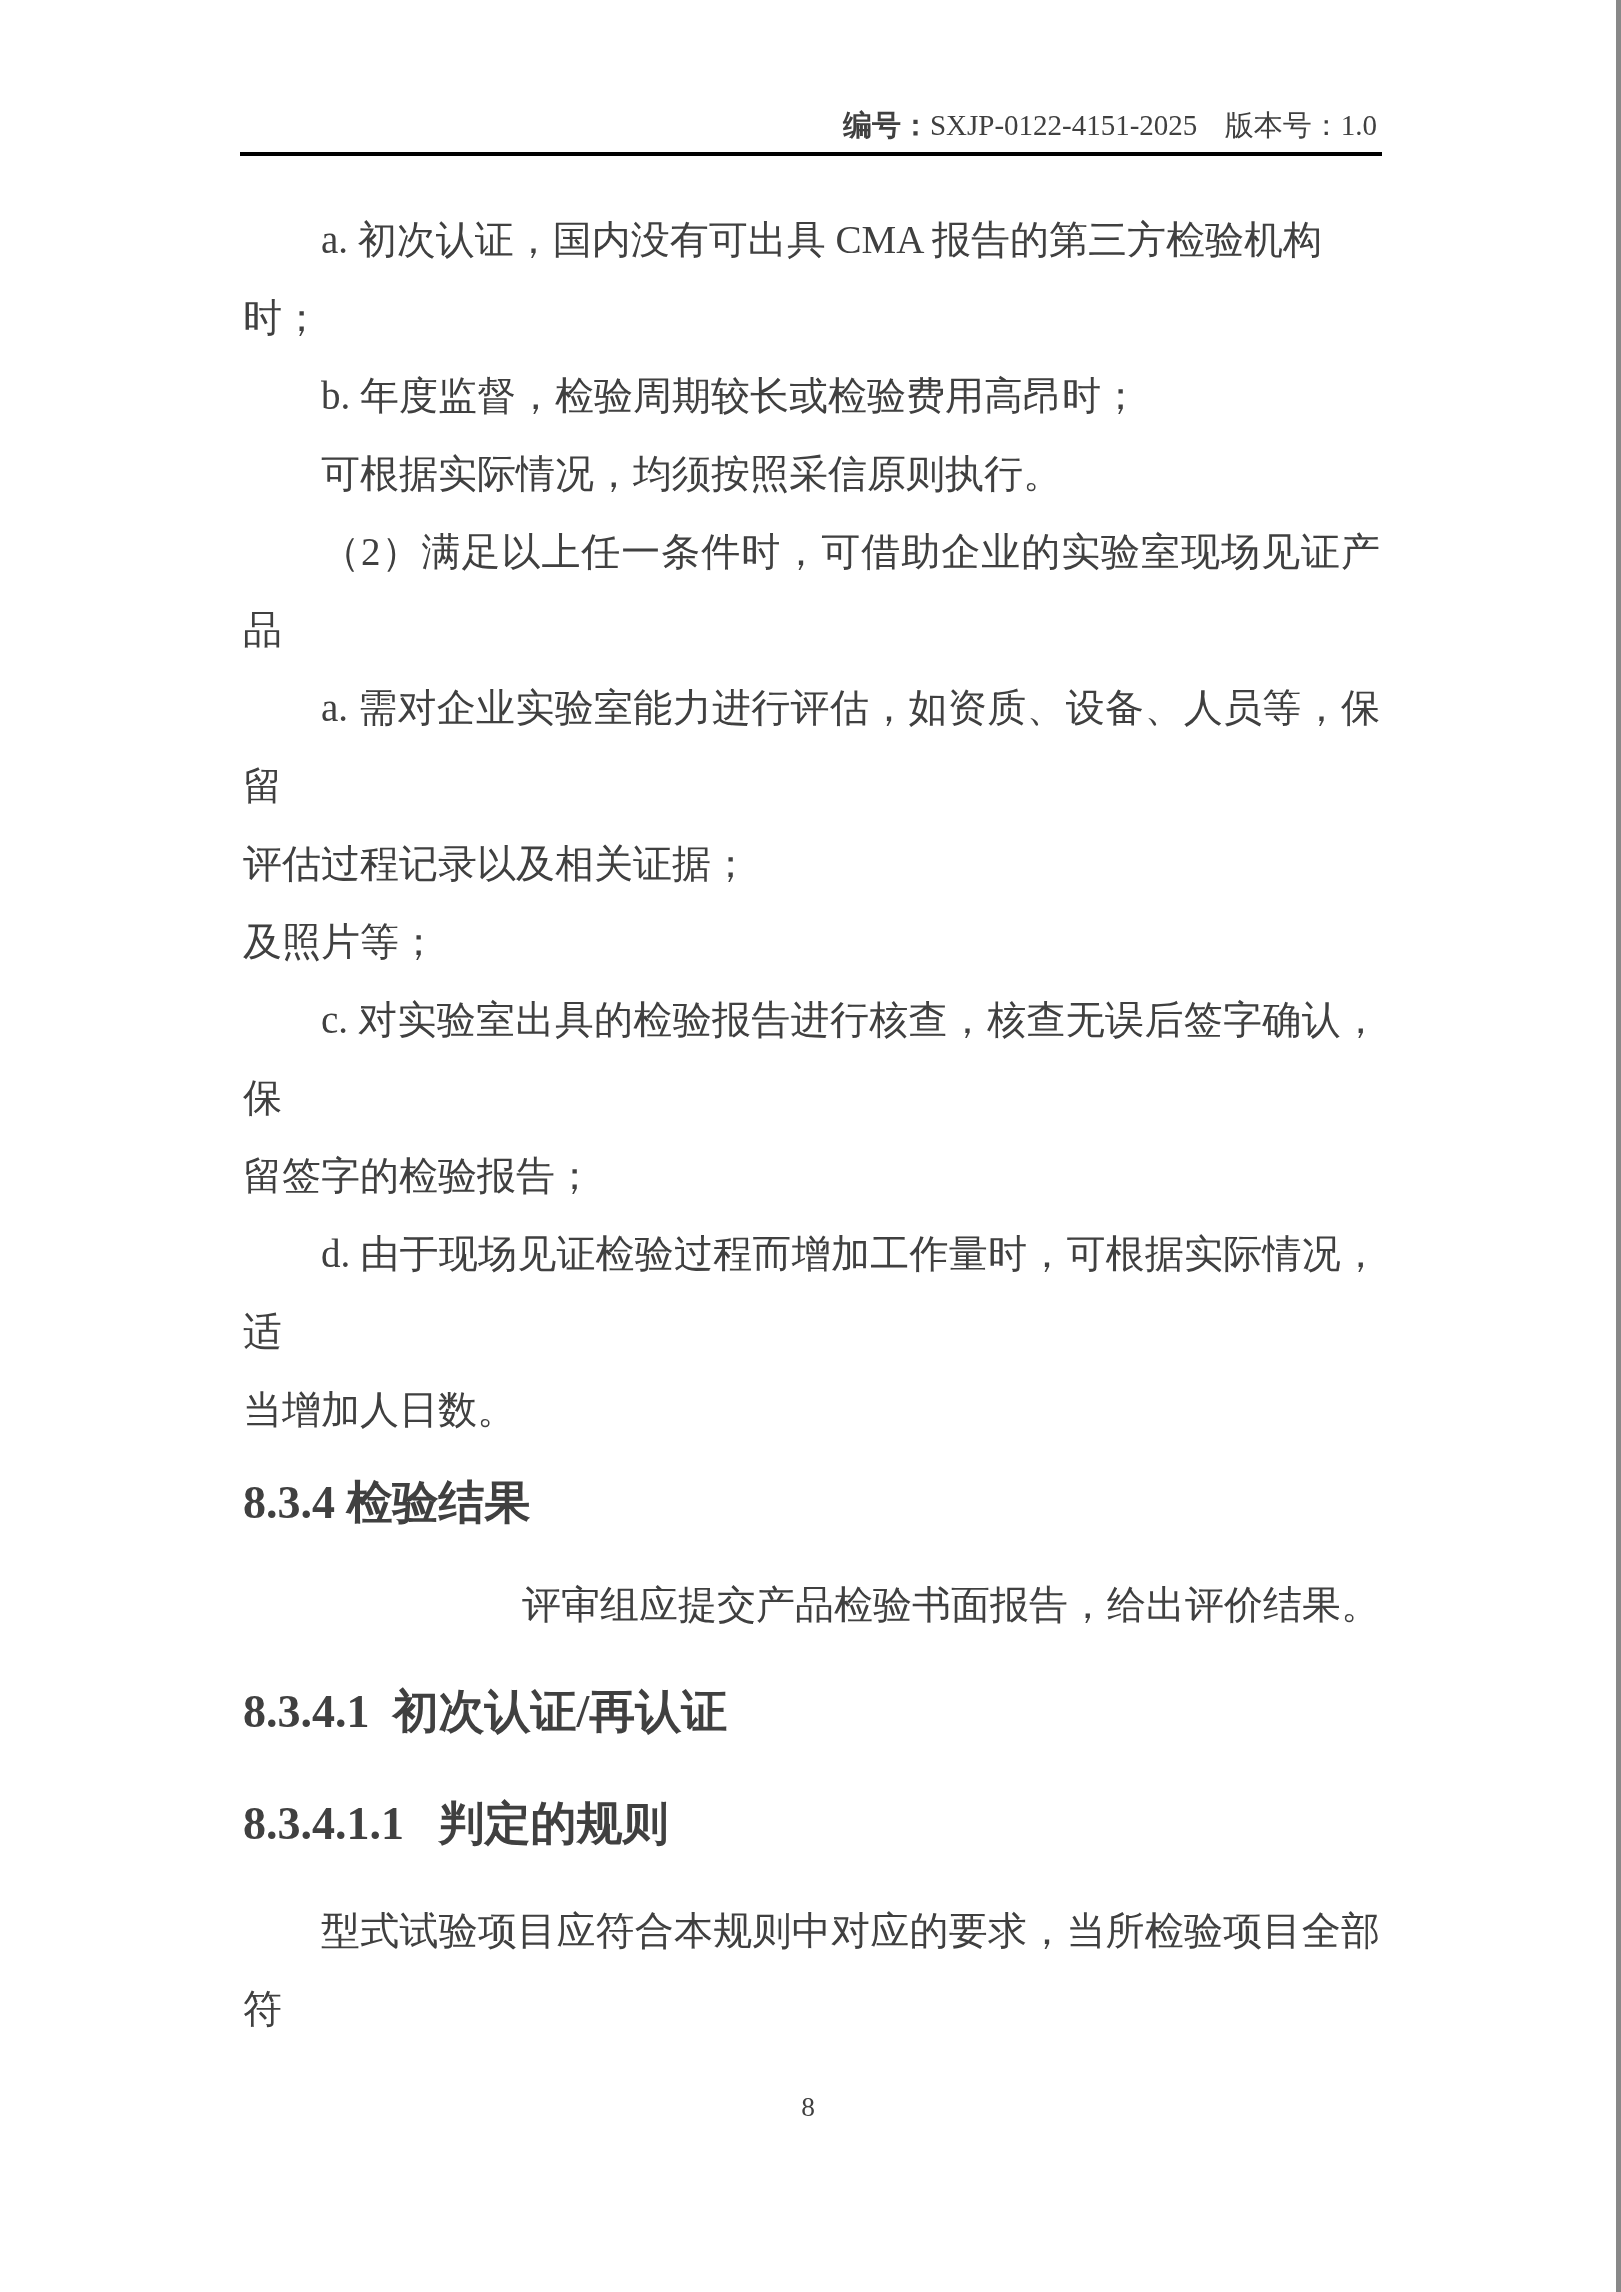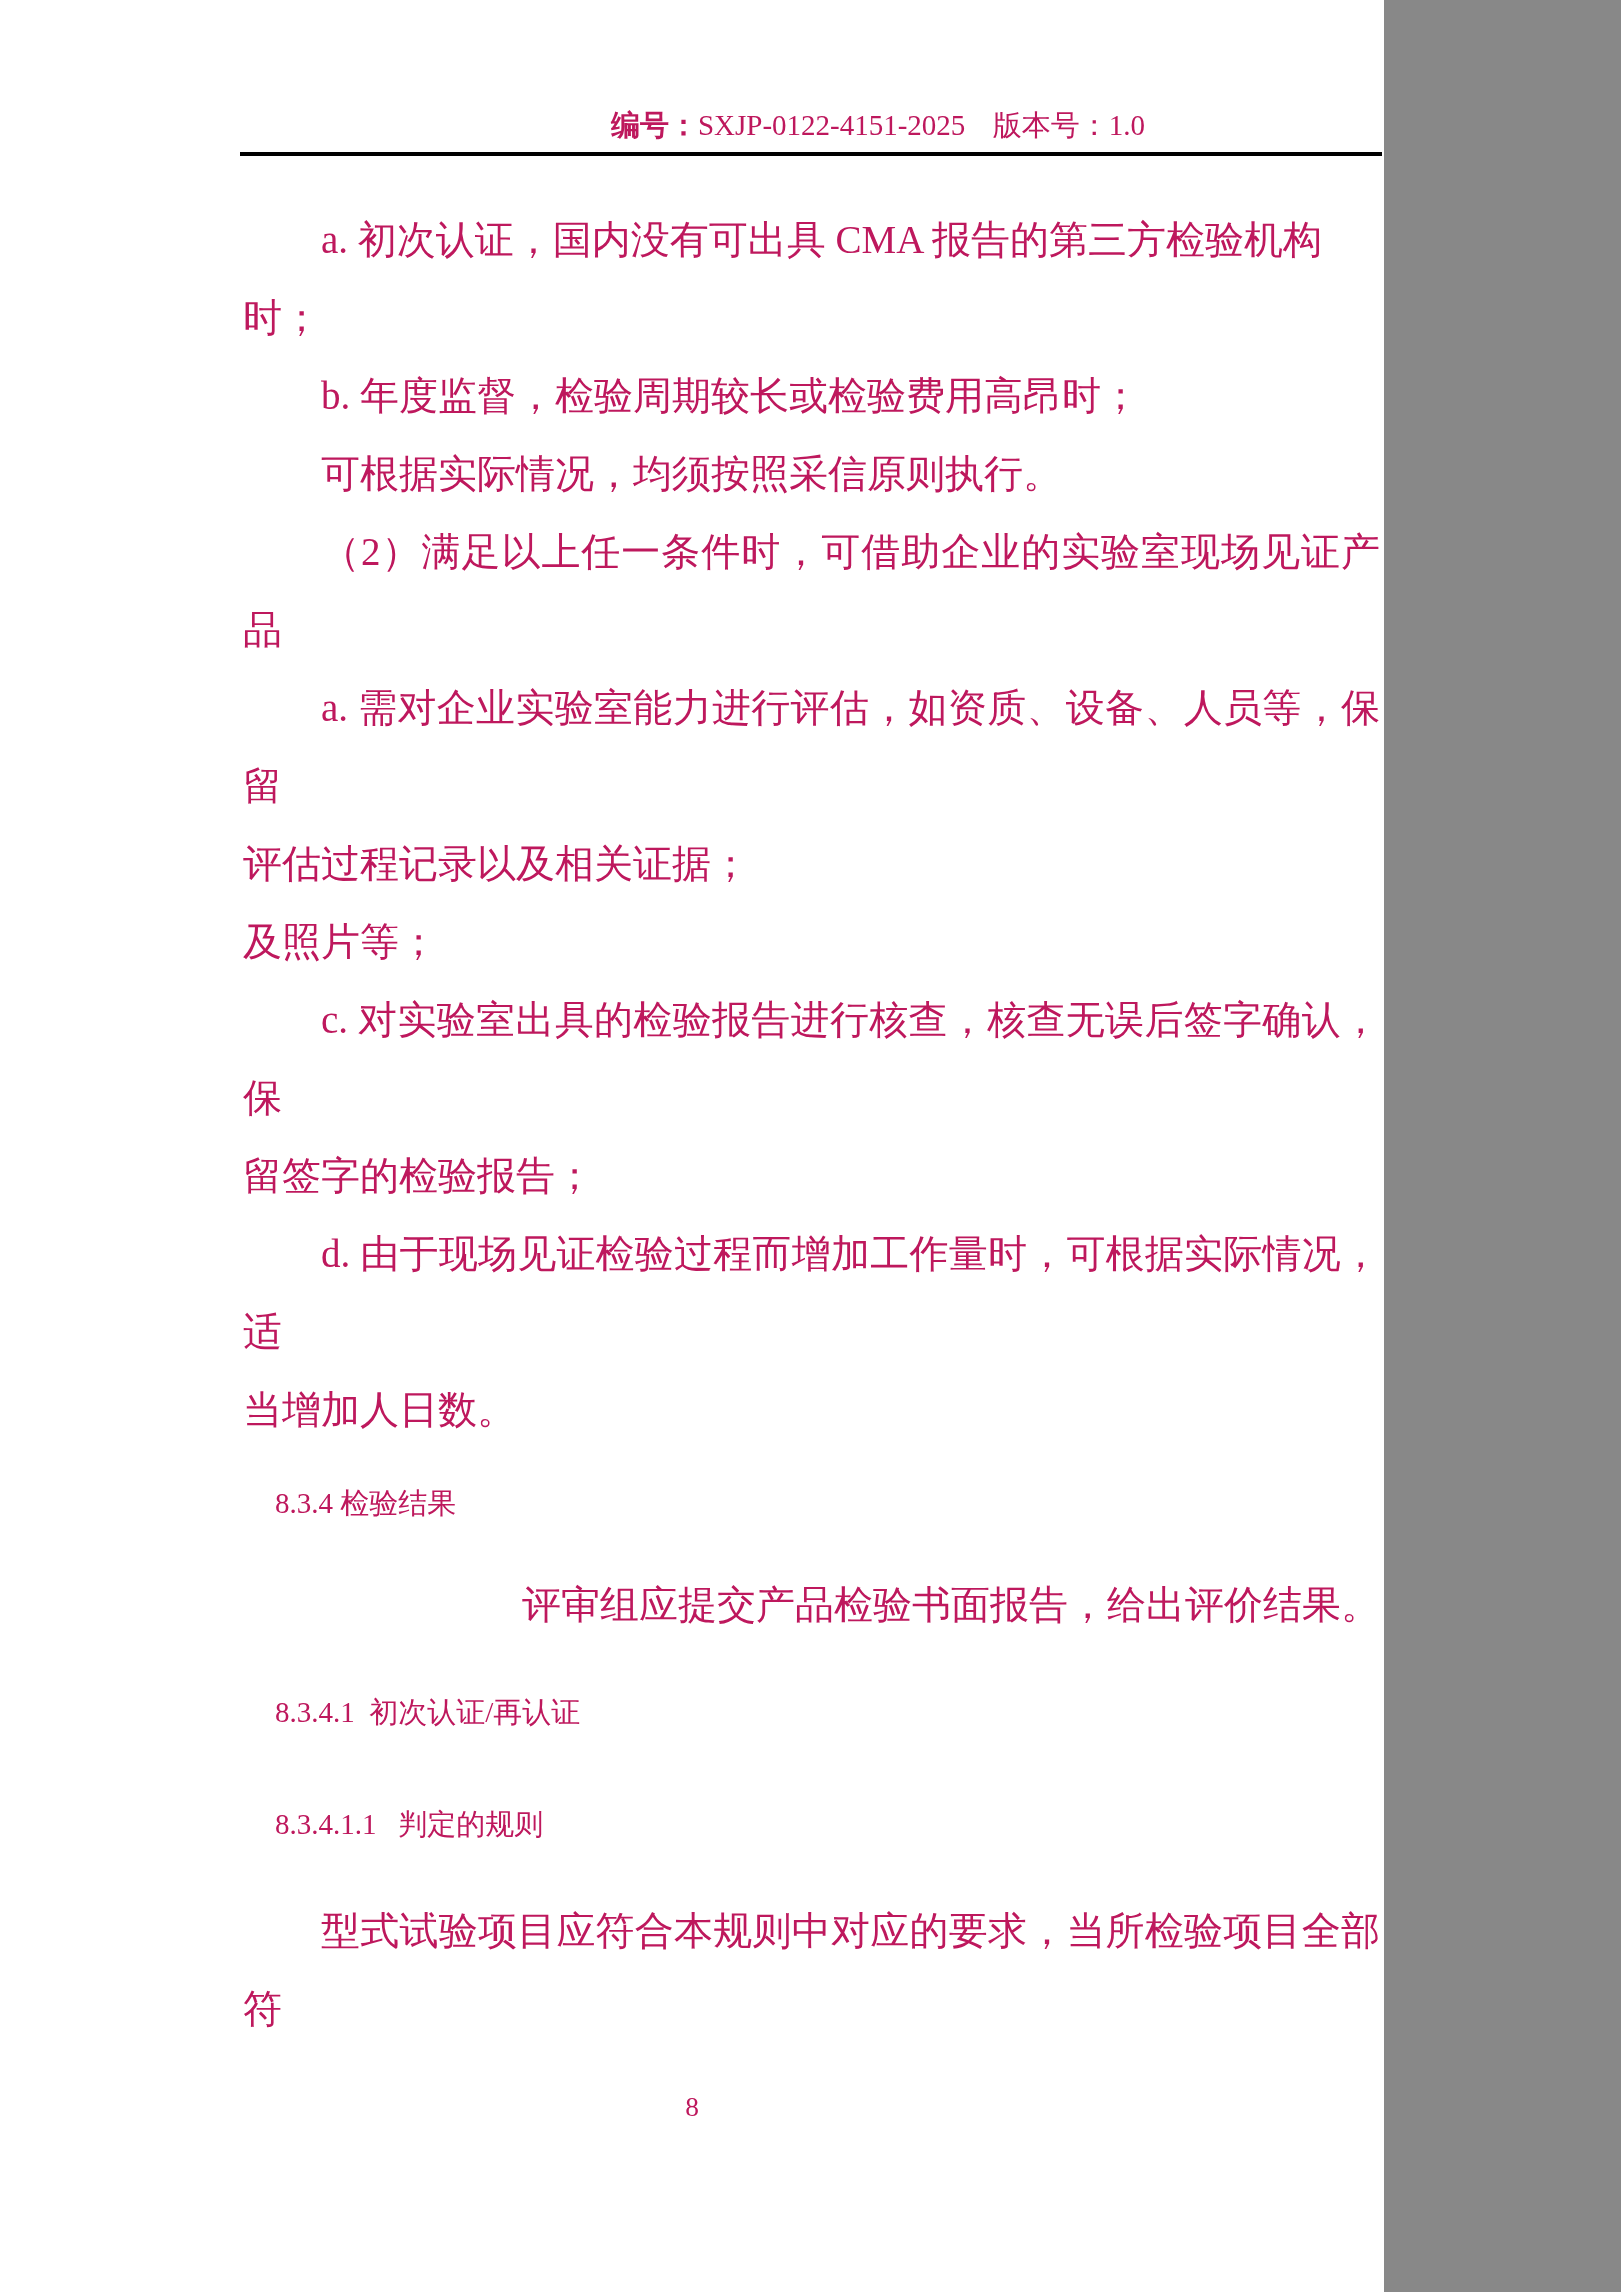--- a/index.html
+++ b/index.html
@@ -1,20 +1,20 @@
 <!DOCTYPE html>
 <html><head>
 <meta charset="utf-8">
 <style>
   html,body { margin:0; padding:0; background:#888; }
   .page {
     position:relative;
-    width:1384px; height:2293px;
+    width:1616px; height:2293px;
     background:#ffffff;
-    color:#be185d;
+    color:#404040;
     font-family:"Liberation Serif","DejaVu Serif",serif;
     overflow:hidden;
   }
   .header {
     position:absolute;
     top:106px; right:239px;
     font-size:29px; line-height:39px;
     white-space:pre;
   }
   .header .lbl-bold { font-weight:bold; }
@@ -34,25 +34,24 @@
     font-size:39px;
     line-height:78px;
     white-space:pre-wrap;
   }
   .indent { text-indent:78px; }
   .full {
     text-align:justify;
     text-align-last:justify;
   }
   .heading {
-    font-size:29px;
+    font-size:46px;
     line-height:78px;
-    font-weight:normal;
+    font-weight:bold;
     white-space:pre-wrap;
-    margin-left:32px;
   }
   .mt15 { margin-top:14.7px; }
   .mt25 { margin-top:24.5px;text-align:right; }
   .mt30 { margin-top:29px; }
   .mt35 { margin-top:34px; }
   .page-number {
     position:absolute;
     top:2086px; left:0;
     width:100%;
     text-align:center;

